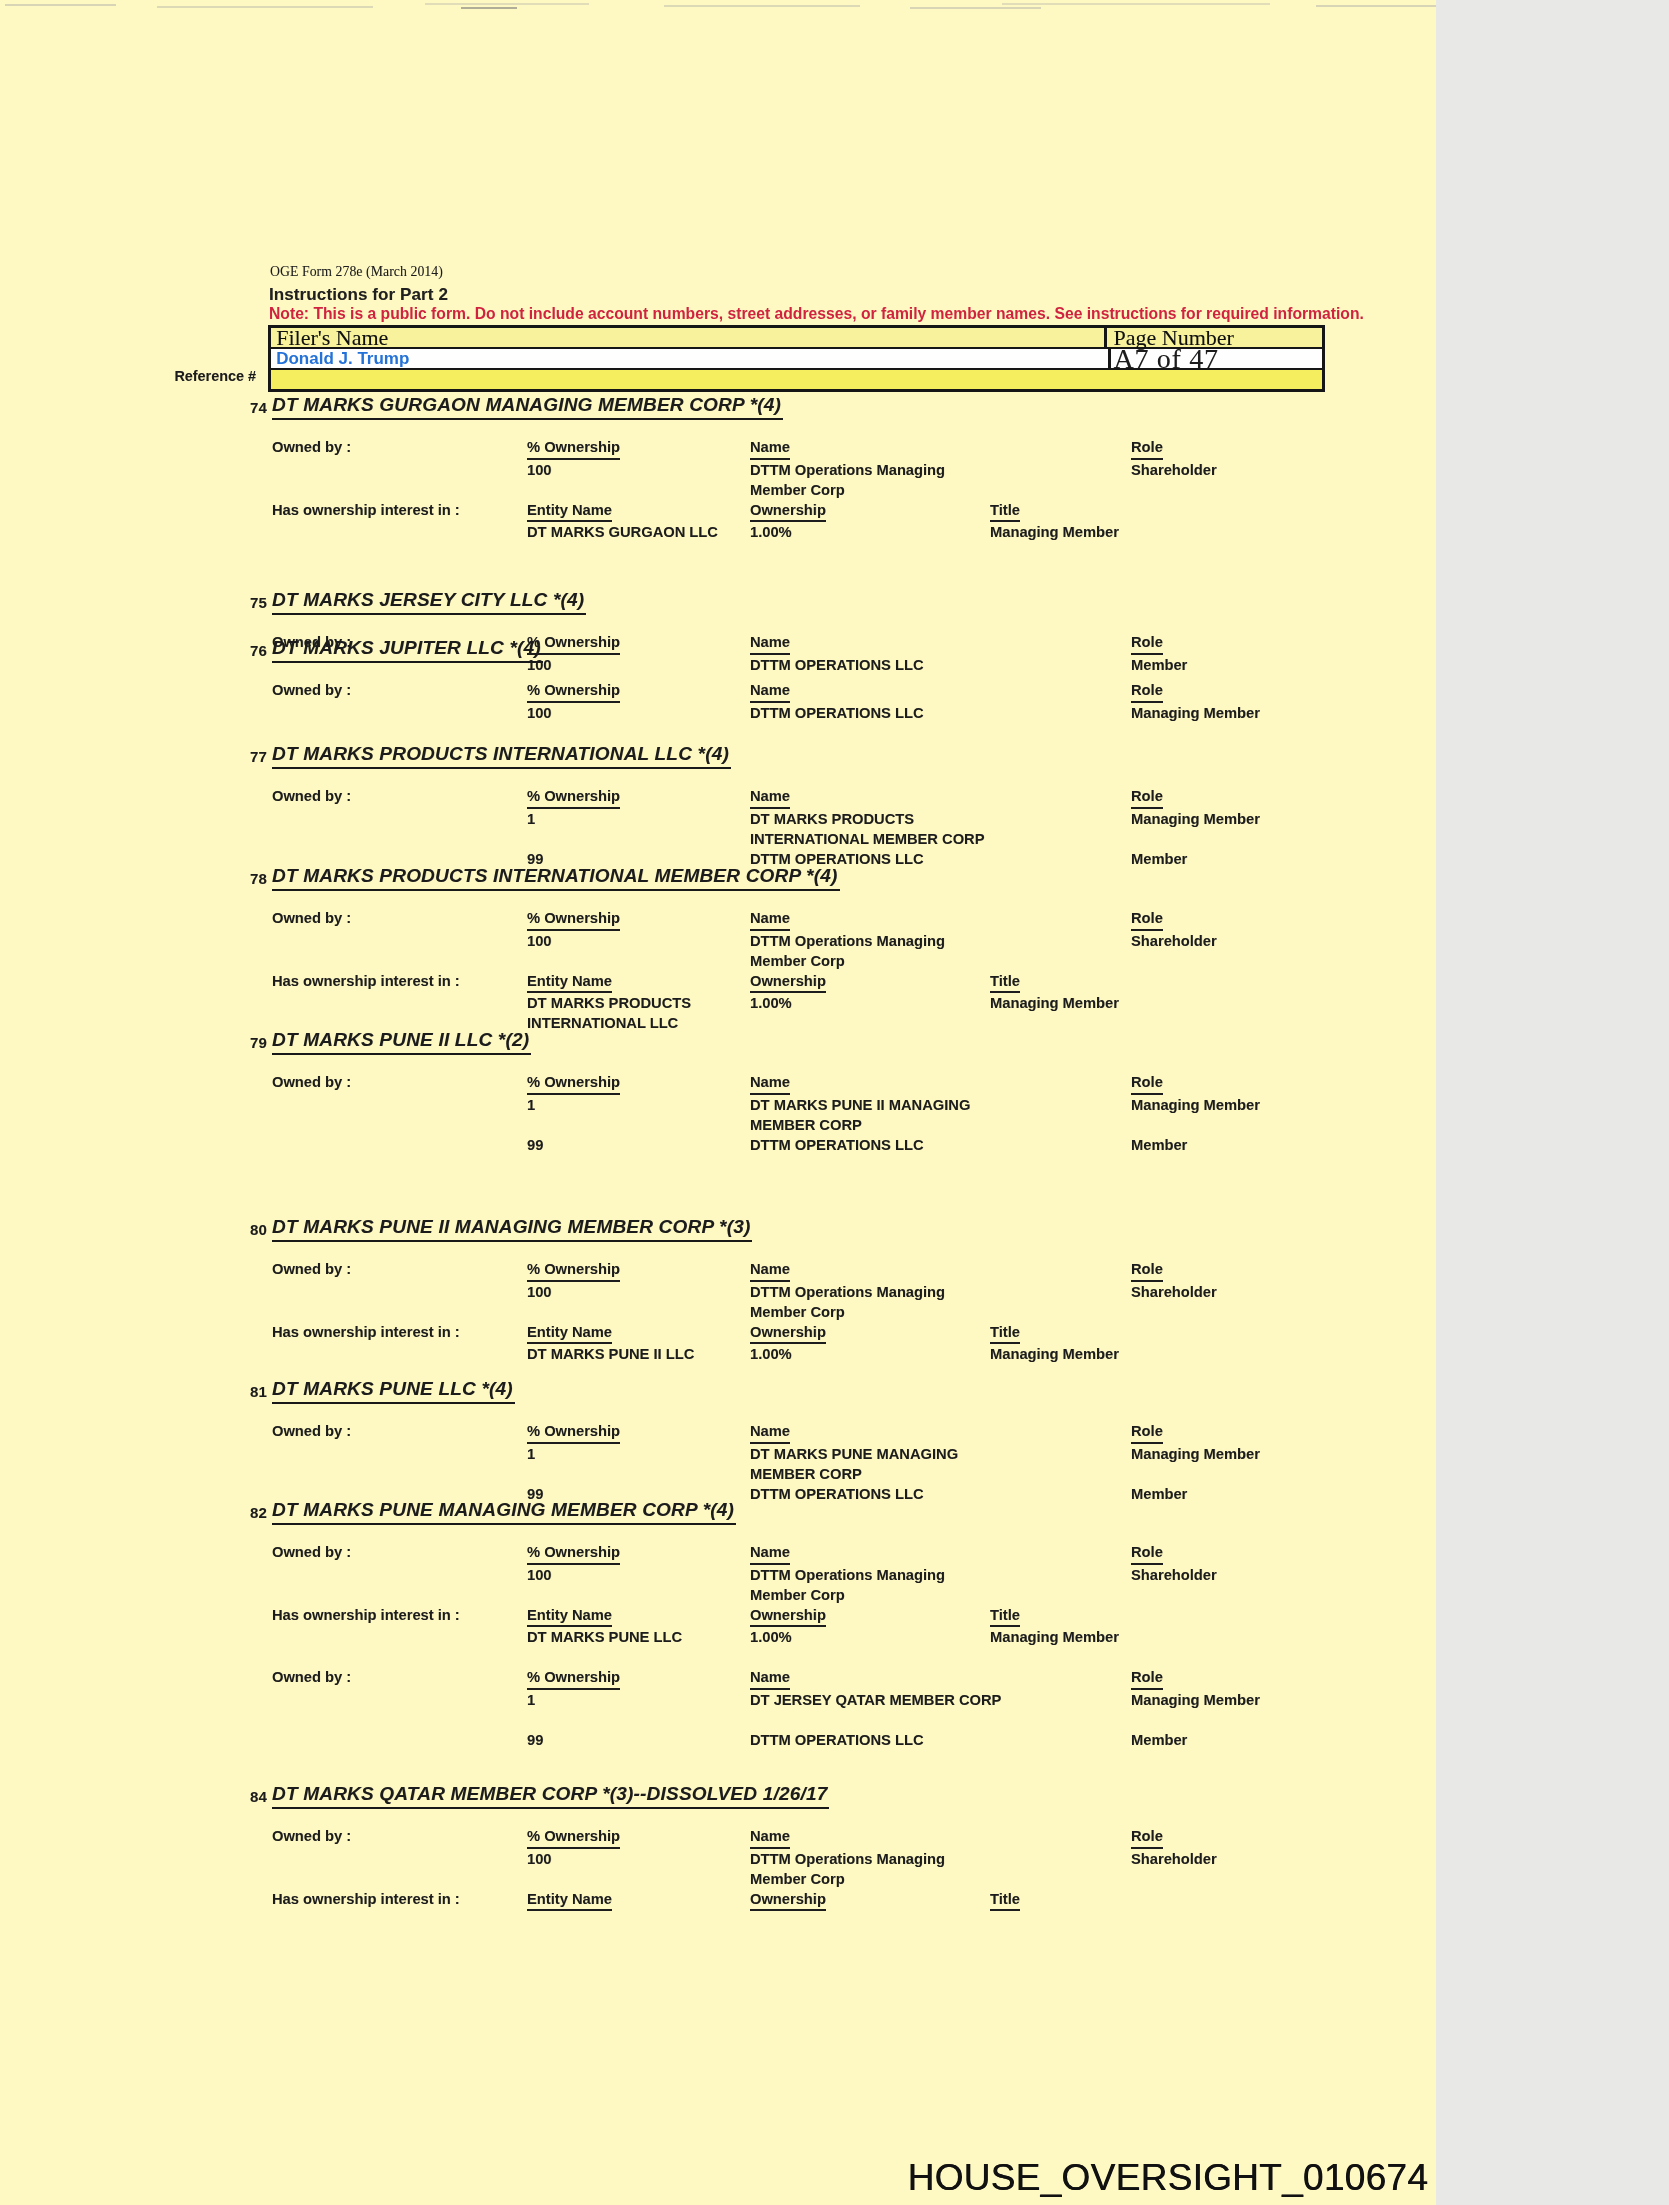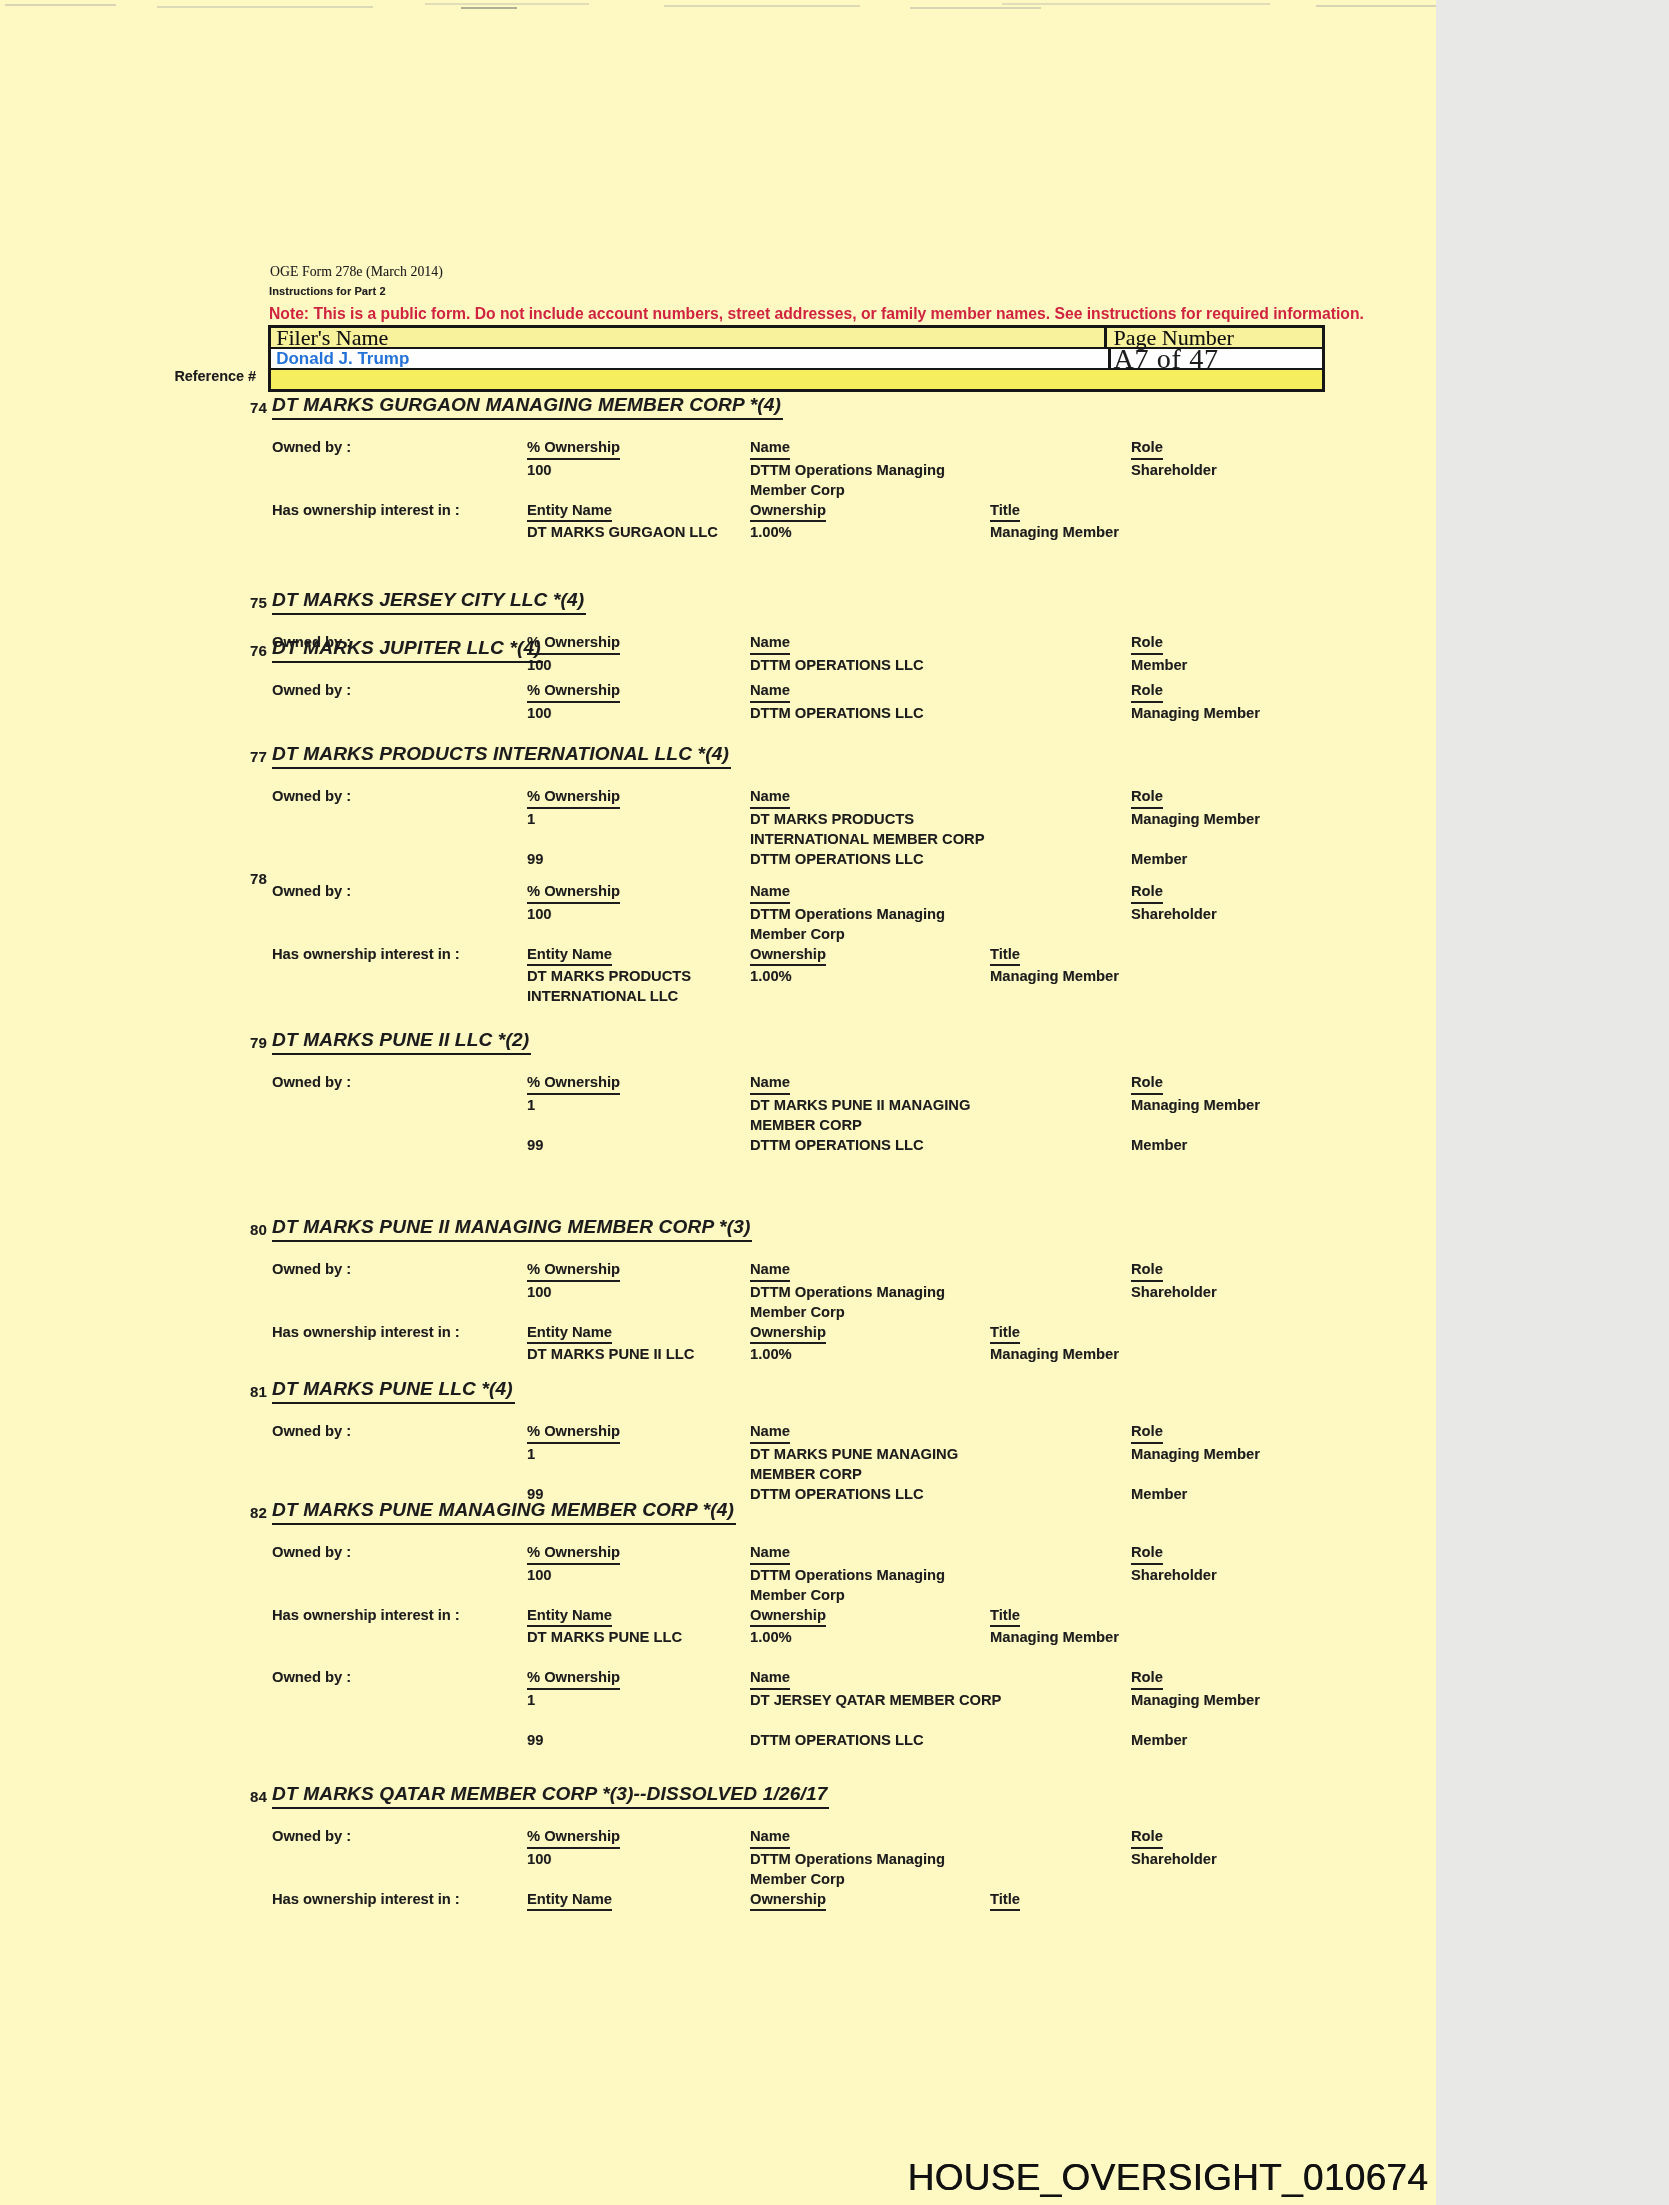--- a/index.html
+++ b/index.html
@@ -9,21 +9,21 @@
     background:#fef9c3;
     overflow:hidden;
     font-family:"Liberation Sans",sans-serif;
     color:#1c1c1c;
     text-shadow:0.3px 0.3px 0.5px rgba(40,40,40,.28);
   }
   
   .noise{position:absolute;background:#a9a9a4;}
   
   .oge-line{position:absolute;left:270px;top:264px;font-family:"Liberation Serif",serif;font-size:13.7px;letter-spacing:0.1px;}
-  .instructions{position:absolute;left:269px;top:285px;font-size:11px;font-weight:700;letter-spacing:0.1px;color:#202020;}
+  .instructions{position:absolute;left:269px;top:285px;font-size:17px;font-weight:700;letter-spacing:0.1px;color:#202020;}
   .public-note{position:absolute;left:269px;top:305px;font-size:15.7px;font-weight:700;color:#cf2340;text-shadow:none;}
   
   .filer-table{position:absolute;left:268px;top:325px;width:1051px;border:3.3px solid #161616;}
   .ft-row{display:flex;align-items:center;}
   .ft-r1{background:#f7f29b;border-bottom:2.6px solid #161616;height:19px;}
   .ft-r2{background:#fefefe;border-bottom:2.6px solid #161616;height:19px;}
   .ft-r3{background:#f5ee5e;height:19px;}
   .ft-main{flex:1;padding:0 5.2px;overflow:visible;white-space:nowrap;}
   .ft-page{width:202px;border-left:3.3px solid #161616;padding:0 6.5px;align-self:stretch;display:flex;align-items:center;white-space:nowrap;}
   .ft-label{font-family:"Liberation Serif",serif;font-size:22px;color:#101010;}
@@ -169,21 +169,21 @@
         <div class="row">
           <div class="c-label"></div>
           <div class="val">99</div>
           <div class="name-lines">
             <div>DTTM OPERATIONS LLC</div>
           </div>
           <div class="val">Member</div>
         </div>
       </div>
       <div class="entry" id="entry-78">
-        <div class="entry-heading"><span class="entry-num">78</span></div>
+        <div class="entry-heading"><span class="entry-num">78</span><span class="entry-title">DT MARKS PRODUCTS INTERNATIONAL MEMBER CORP *(4)</span></div>
         <div class="row">
           <div class="c-label">Owned by :</div>
           <div class="colhead"><span>% Ownership</span></div>
           <div class="colhead"><span>Name</span></div>
           <div class="colhead"><span>Role</span></div>
         </div>
         <div class="row">
           <div class="c-label"></div>
           <div class="val">100</div>
           <div class="name-lines">

